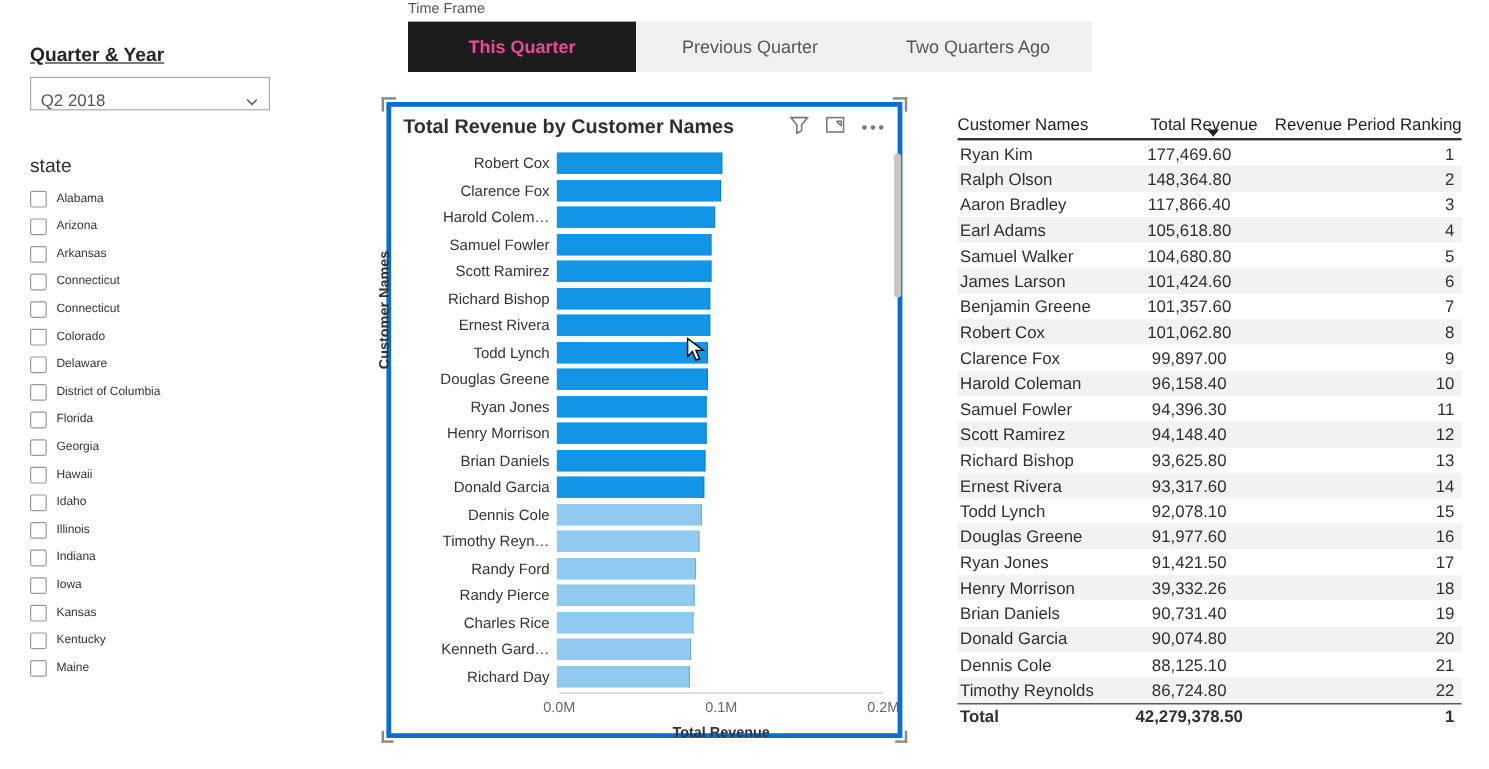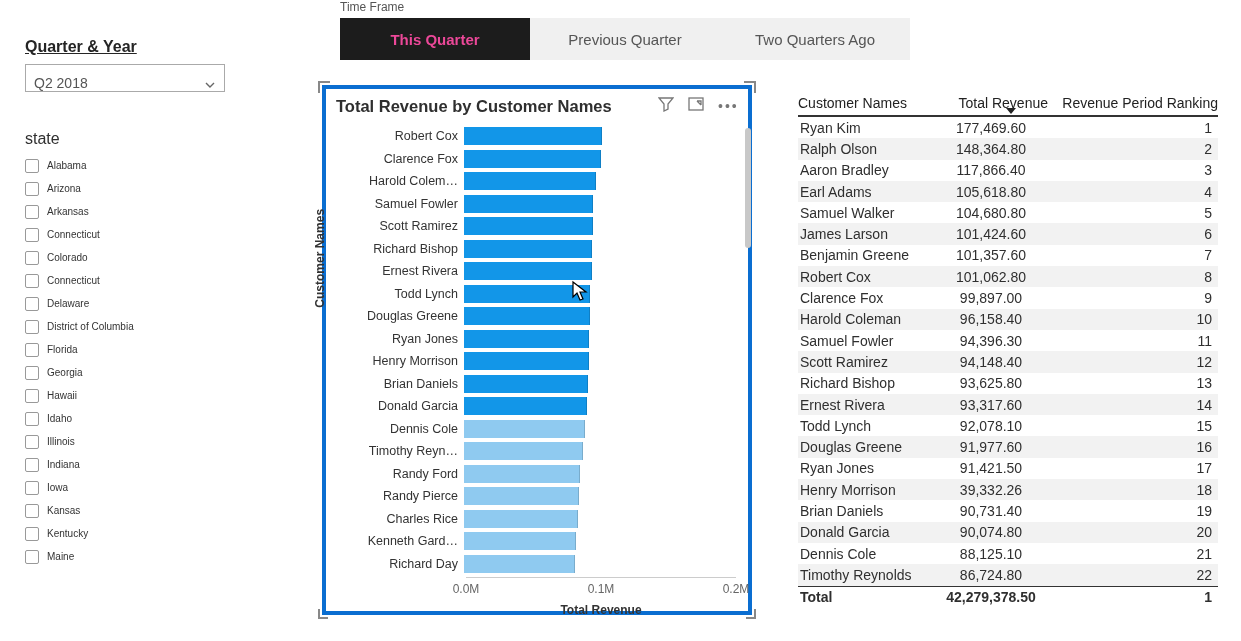--- a/index.html
+++ b/index.html
@@ -274,25 +274,25 @@
           <div class="state-row">
             <span class="checkbox"></span>
             <span>Arkansas</span>
           </div>
           <div class="state-row">
             <span class="checkbox"></span>
             <span>Connecticut</span>
           </div>
           <div class="state-row">
             <span class="checkbox"></span>
+            <span>Connecticut</span>
+          </div>
+          <div class="state-row">
+            <span class="checkbox"></span>
             <span>Colorado</span>
-          </div>
-          <div class="state-row">
-            <span class="checkbox"></span>
-            <span>Connecticut</span>
           </div>
           <div class="state-row">
             <span class="checkbox"></span>
             <span>Delaware</span>
           </div>
           <div class="state-row">
             <span class="checkbox"></span>
             <span>District of Columbia</span>
           </div>
           <div class="state-row">

